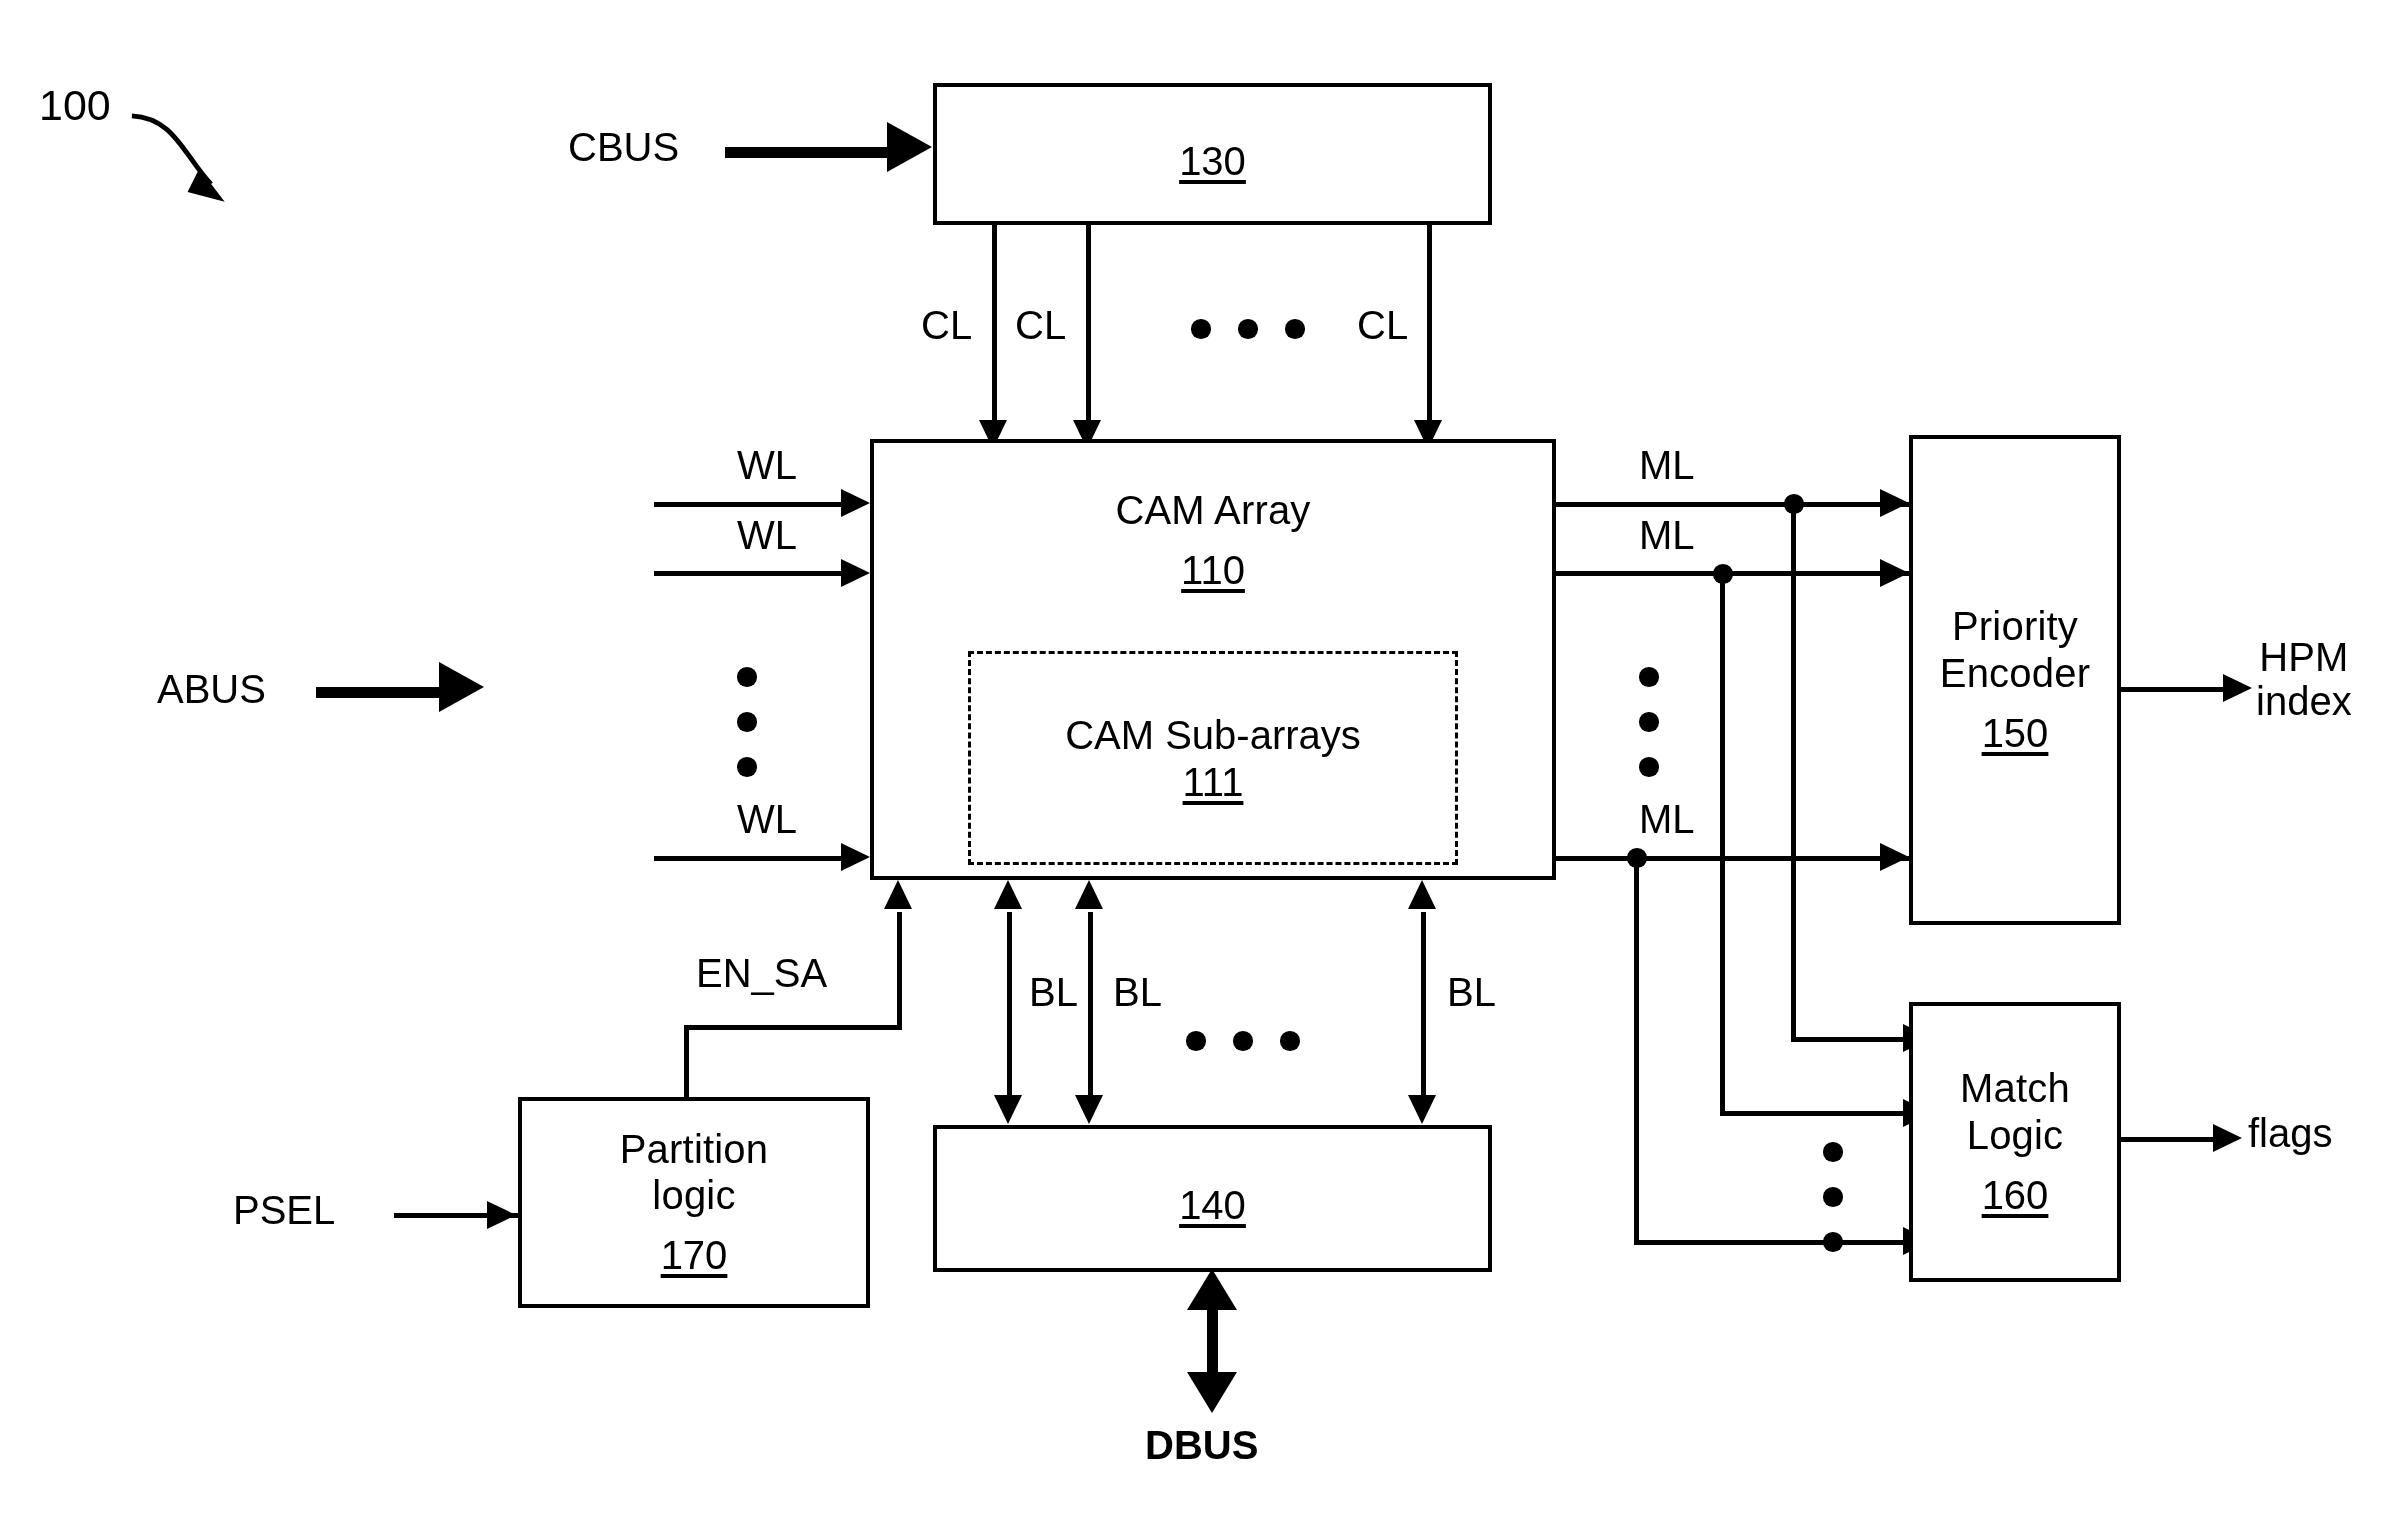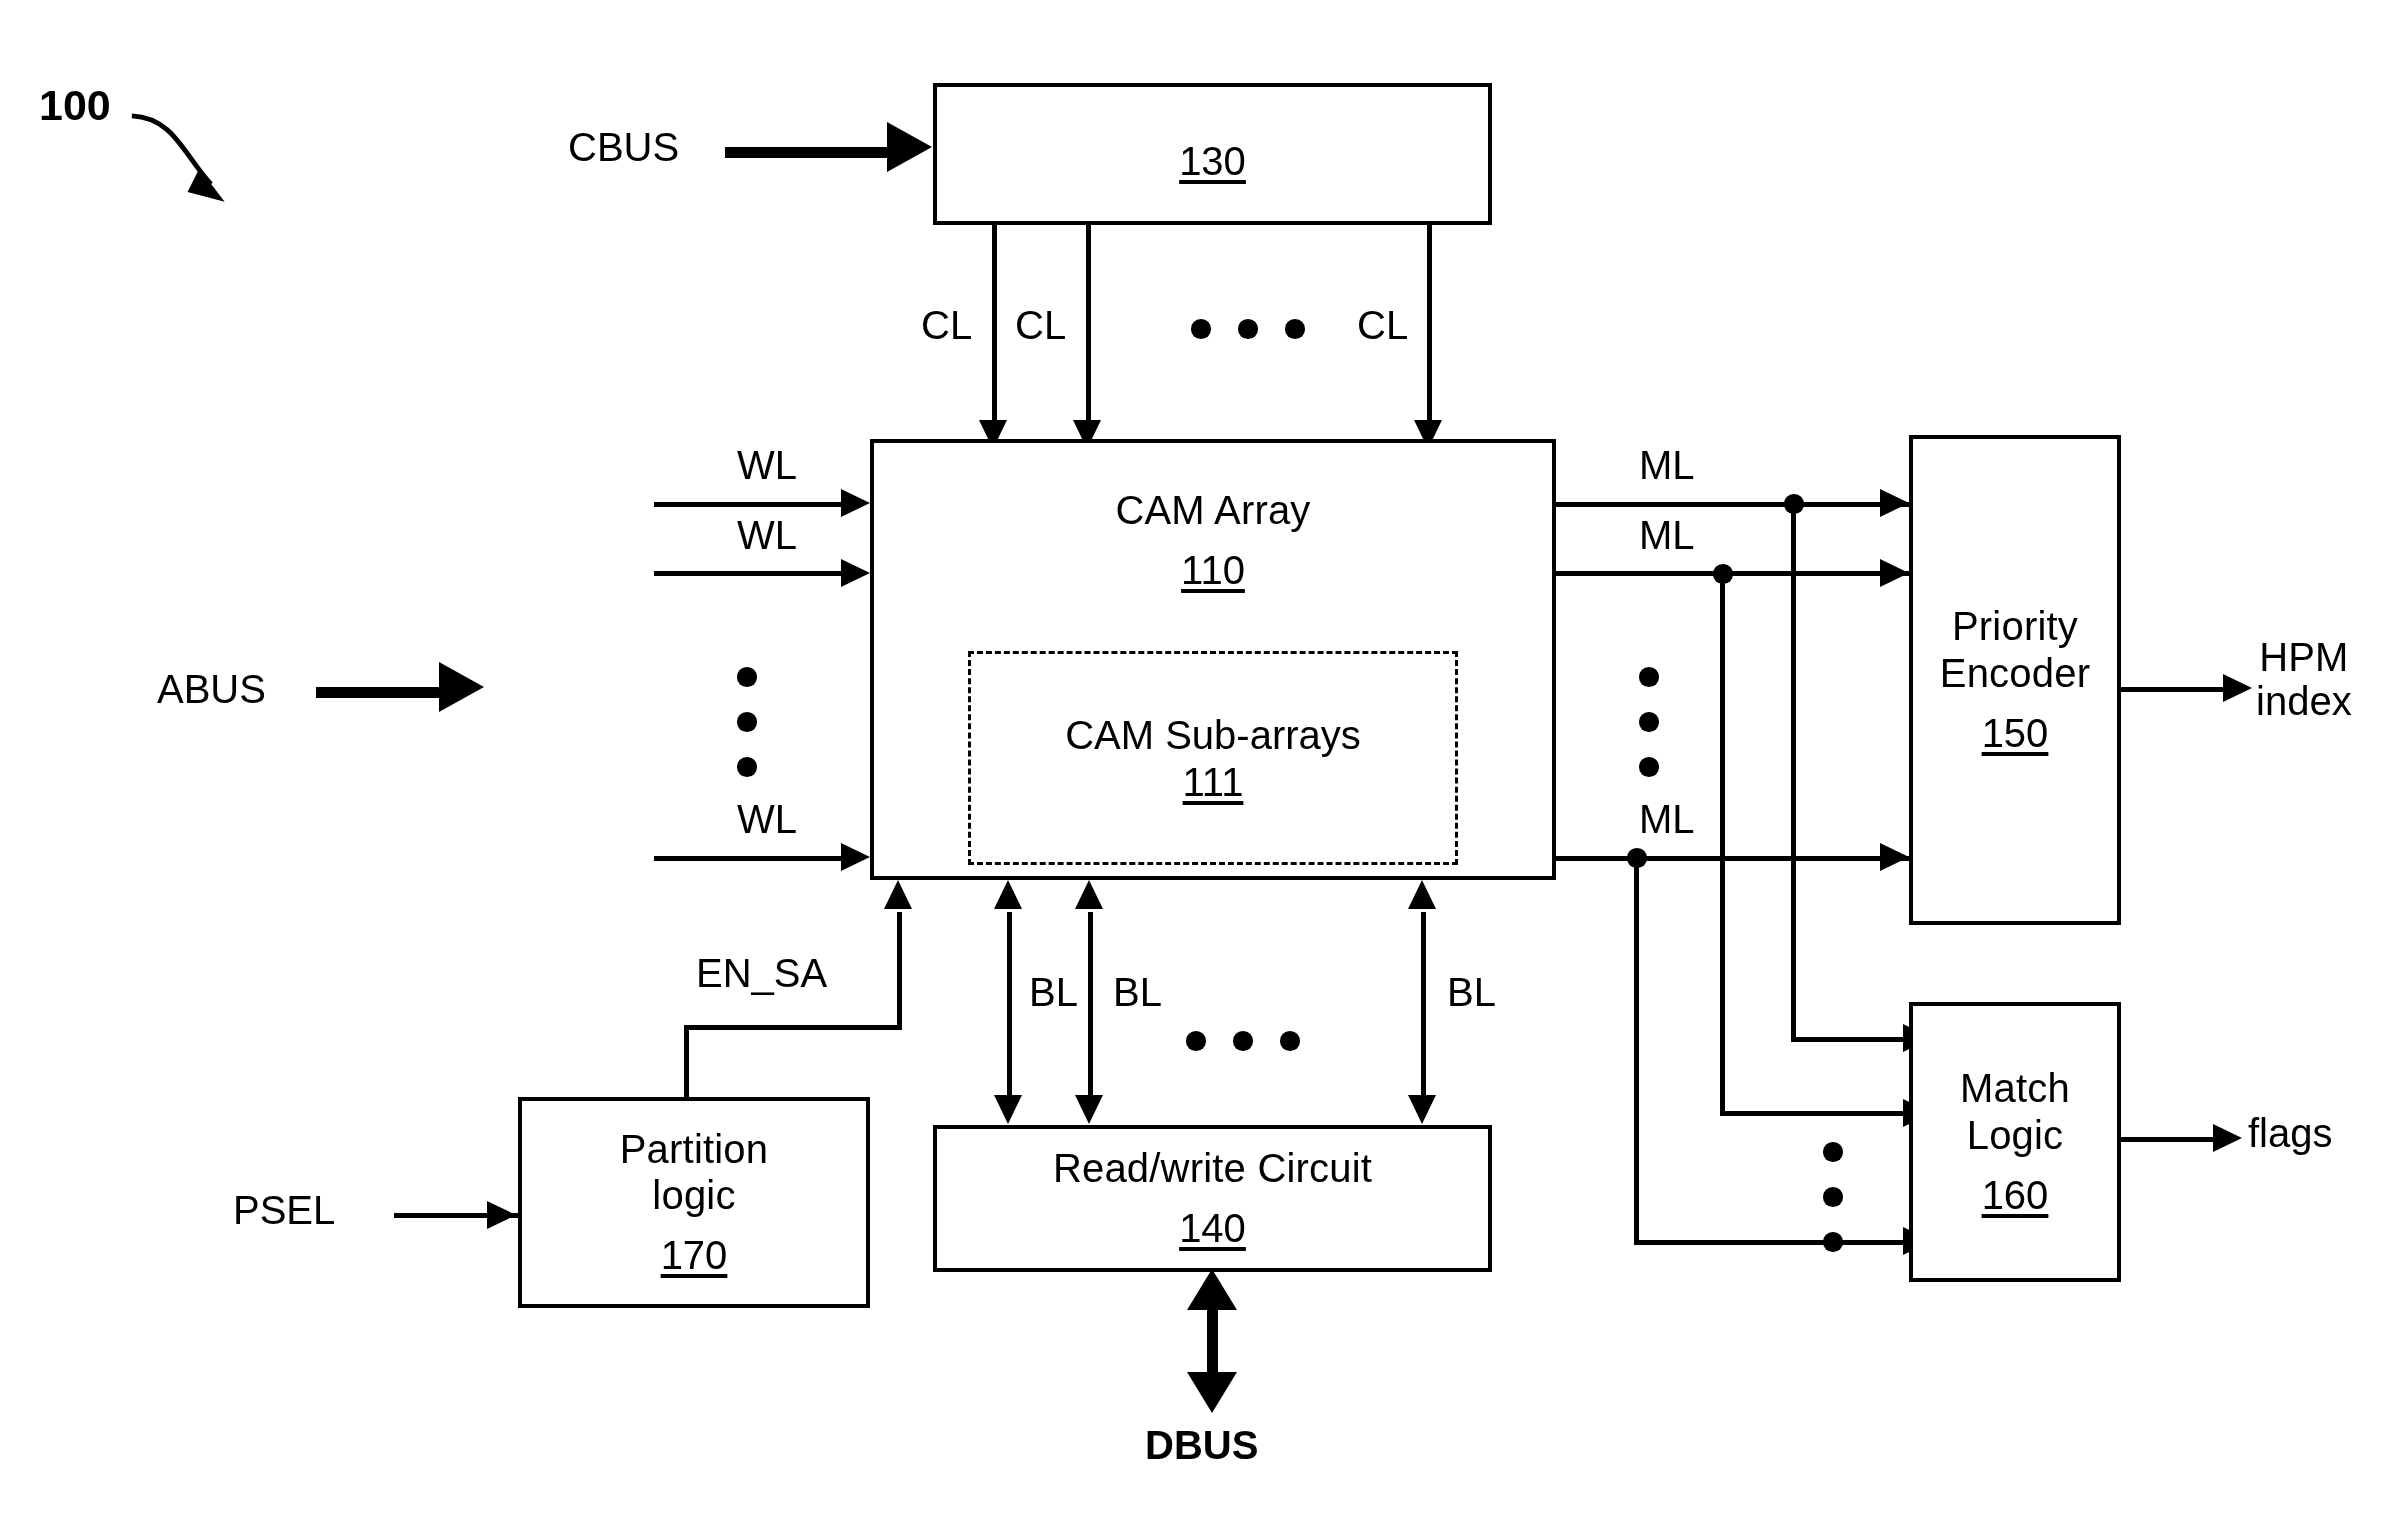--- a/index.html
+++ b/index.html
@@ -90,21 +90,21 @@
   .ell-v{position:absolute;display:flex;flex-direction:column;gap:25.5px;z-index:8;}
   .ell-v i{display:block;width:19.6px;height:19.6px;border-radius:50%;background:#000;}
   
   .refcurve{position:absolute;z-index:8;}
 </style>
 </head>
 <body>
 
 <div id="stage">
 
-  <div class="lbl big" style="left:39px;top:82px;font-weight:bold;">100</div>
+  <div class="lbl big" style="left:39px;top:82px;">100</div>
   <svg class="refcurve" style="left:127px;top:108px;width:127px;height:127px;" viewBox="0 0 130 130">
     <path d="M5,8 C48,10 58,48 86,78" stroke="#000" stroke-width="5" fill="none"></path>
     <polygon points="74,62 100,96 62,86" fill="#000"></polygon>
   </svg>
 
   <div class="lbl" style="left:568px;top:125px;">CBUS</div>
   <div class="hthick" style="left:725px;top:147px;width:167px;"></div>
   <div class="ar arb-r" style="left:887px;top:122px;"></div>
 
   <div class="box" style="left:933px;top:83px;width:559px;height:142px;">
@@ -238,21 +238,20 @@
   <div class="ar ar-d" style="left:1408px;top:1095px;"></div>
   <div class="lbl" style="left:1447px;top:970px;">BL</div>
 
   <div class="ell-h" style="left:1186px;top:1031px;">
     <i></i>
       <i></i>
       <i></i>
   </div>
 
   <div class="box" style="left:933px;top:1125px;width:559px;height:147px;">
-    <div class="ttl">Read/write Circuit</div>
     <div class="num">140</div>
   </div>
 
   <div class="vthick" style="left:1207px;top:1304px;height:76px;"></div>
   <div class="ar arb-u" style="left:1187px;top:1269px;"></div>
   <div class="ar arb-d" style="left:1187px;top:1372px;"></div>
   <div class="lbl" style="left:1145px;top:1423px;font-weight:bold;">DBUS</div>
 
   <div class="lbl" style="left:233px;top:1188px;">PSEL</div>
   <div class="h" style="left:394px;top:1213px;width:127px;"></div>

